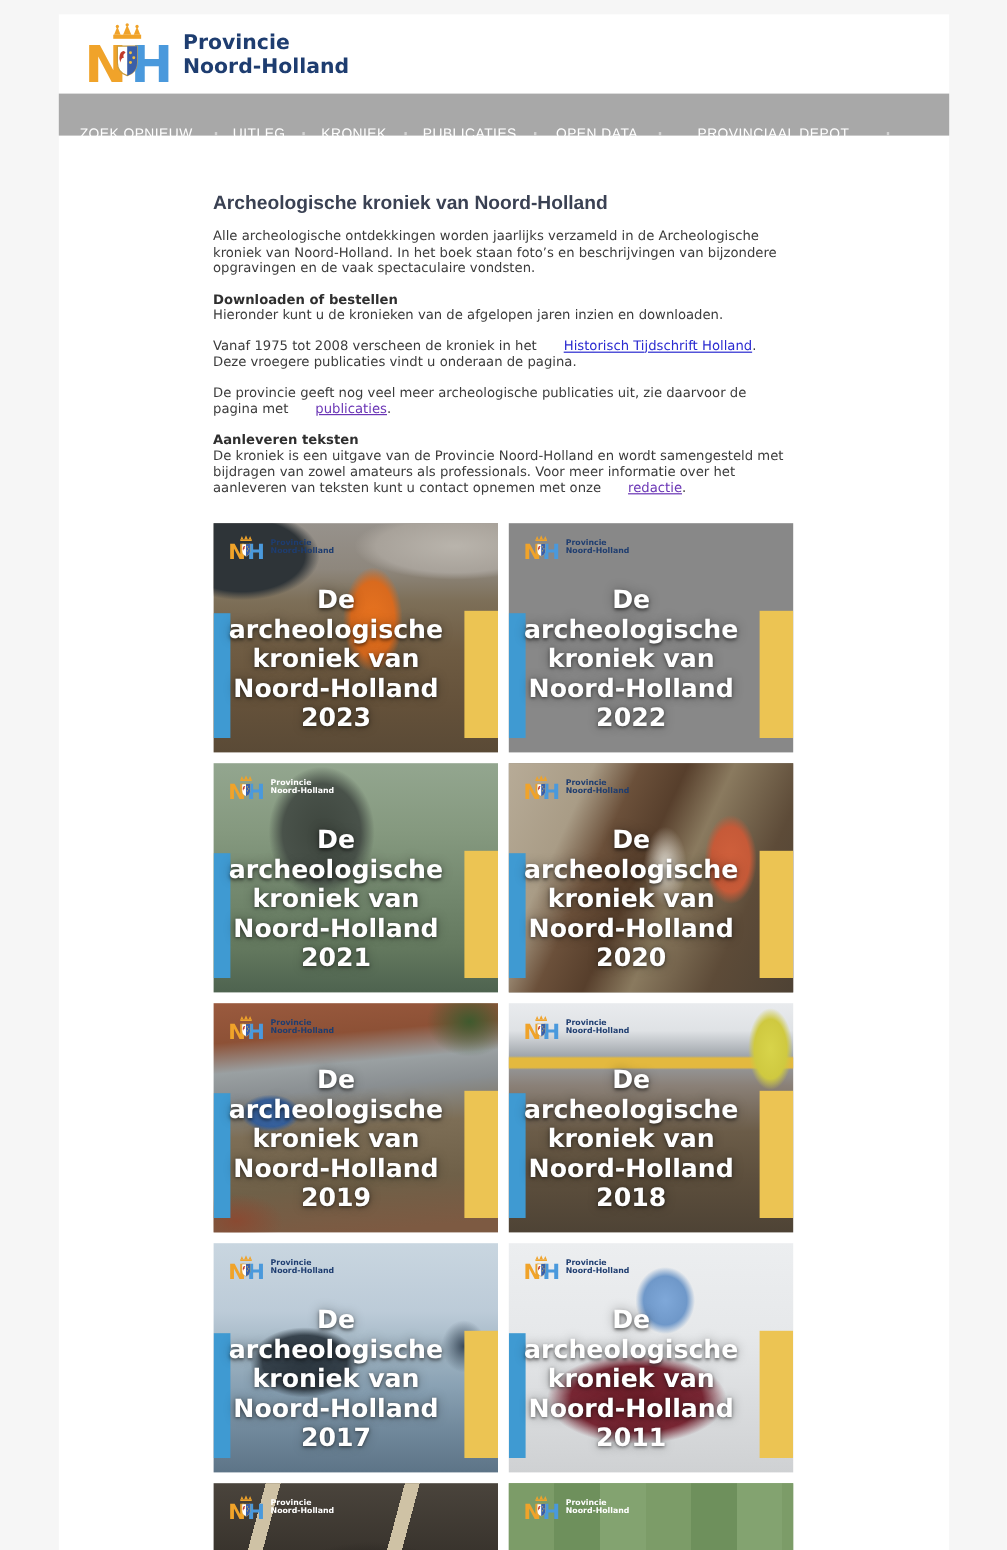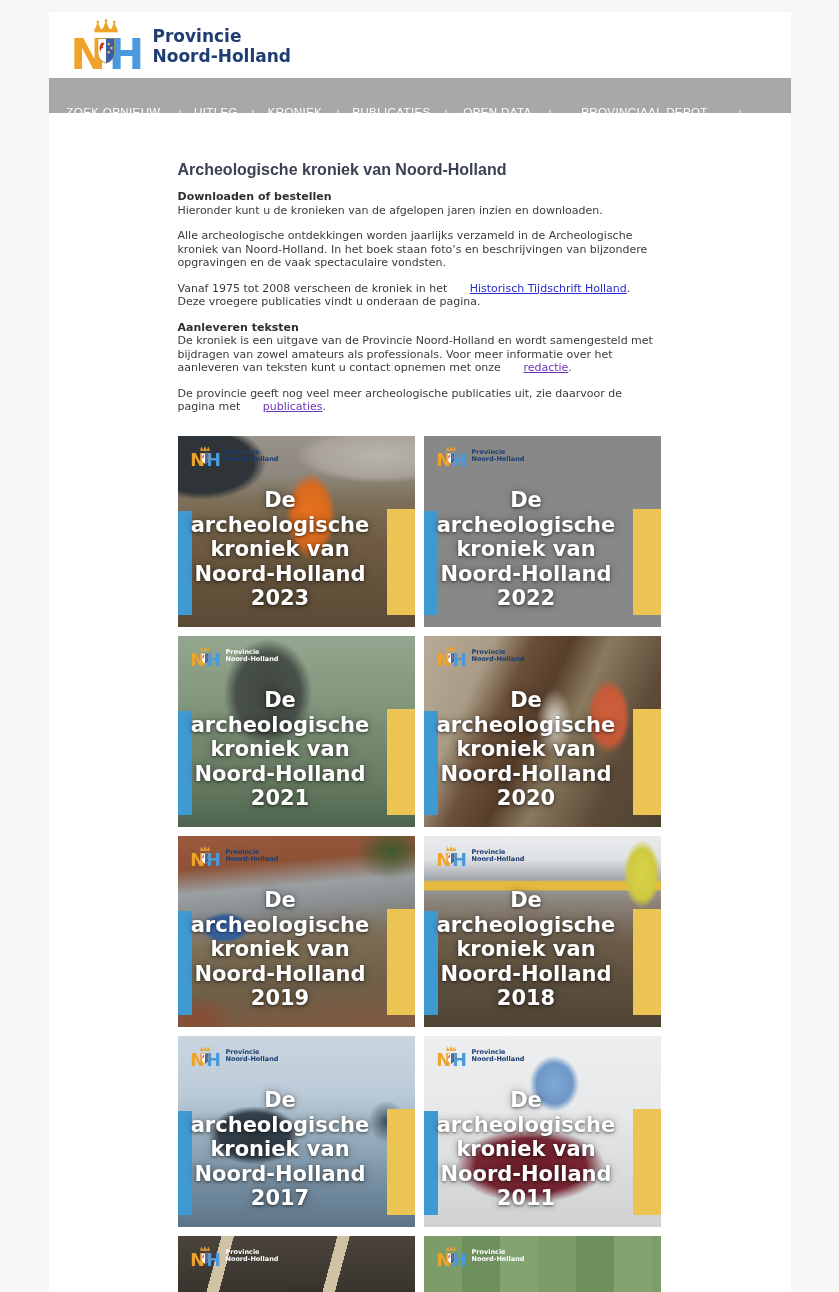--- a/index.html
+++ b/index.html
@@ -88,40 +88,40 @@
       <div class="nav-item" style="width: 85px;">KRONIEK</div>
       <div class="nav-item" style="width: 108px;">PUBLICATIES</div>
       <div class="nav-item" style="width: 104px;">OPEN DATA</div>
       <div class="nav-item" style="width: 190px;">PROVINCIAAL DEPOT</div>
       <div class="nav-item nav-filler"></div>
     </div>
 
   <div class="main">
     <h1>Archeologische kroniek van Noord-Holland</h1>
 
+    <p class="para">Alle archeologische ontdekkingen worden jaarlijks verzameld in de Archeologische kroniek van Noord-Holland. In het boek staan foto’s en beschrijvingen van bijzondere opgravingen en de vaak spectaculaire vondsten.</p>
+
     <p class="para">
       <span class="sub-heading">Downloaden of bestellen</span><br>
       <span>Hieronder kunt u de kronieken van de afgelopen jaren inzien en downloaden.</span>
     </p>
 
-    <p class="para">Alle archeologische ontdekkingen worden jaarlijks verzameld in de Archeologische kroniek van Noord-Holland. In het boek staan foto’s en beschrijvingen van bijzondere opgravingen en de vaak spectaculaire vondsten.</p>
-
     <p class="para">
       <span>Vanaf 1975 tot 2008 verscheen de kroniek in het </span><a class="text-link">Historisch Tijdschrift Holland</a><span>. Deze vroegere publicaties vindt u onderaan de pagina.</span>
+    </p>
+
+    <p class="para">
+      <span>De provincie geeft nog veel meer archeologische publicaties uit, zie daarvoor de pagina met </span><a class="text-link visited">publicaties</a><span>.</span>
     </p>
 
     <p class="para">
       <span class="sub-heading">Aanleveren teksten</span><br>
       <span>De kroniek is een uitgave van de Provincie Noord-Holland en wordt samengesteld met bijdragen van zowel amateurs als professionals. Voor meer informatie over het aanleveren van teksten kunt u contact opnemen met onze </span><a class="text-link visited">redactie</a><span>.</span>
     </p>
 
-    <p class="para">
-      <span>De provincie geeft nog veel meer archeologische publicaties uit, zie daarvoor de pagina met </span><a class="text-link visited">publicaties</a><span>.</span>
-    </p>
-
     <div class="covers-grid">
   <a class="cover" style="background: radial-gradient(40px 70px at 56% 42%, rgb(232, 115, 31) 0%, rgb(217, 106, 30) 45%, rgba(0, 0, 0, 0) 62%), radial-gradient(95px 55px at 10% 14%, rgb(46, 52, 56) 0%, rgb(46, 52, 56) 55%, rgba(0, 0, 0, 0) 68%), radial-gradient(120px 40px at 85% 10%, rgb(185, 180, 172) 0%, rgb(168, 162, 154) 55%, rgba(0, 0, 0, 0) 70%), linear-gradient(rgb(151, 146, 140) 0%, rgb(142, 135, 125) 20%, rgb(125, 111, 88) 34%, rgb(111, 92, 67) 55%, rgb(100, 81, 58) 80%, rgb(90, 74, 54) 100%);">
     <span class="cover-logo">
       <svg class="logo-mark" viewBox="0 0 120 78">
         <g>
           <polygon points="44,14 48,4 52,14" fill="#f0a32a"></polygon>
           <polygon points="55,14 60,2 65,14" fill="#f0a32a"></polygon>
           <polygon points="68,14 72,4 76,14" fill="#f0a32a"></polygon>
           <rect x="43" y="14" width="34" height="5" fill="#f0a32a"></rect>
         </g>

